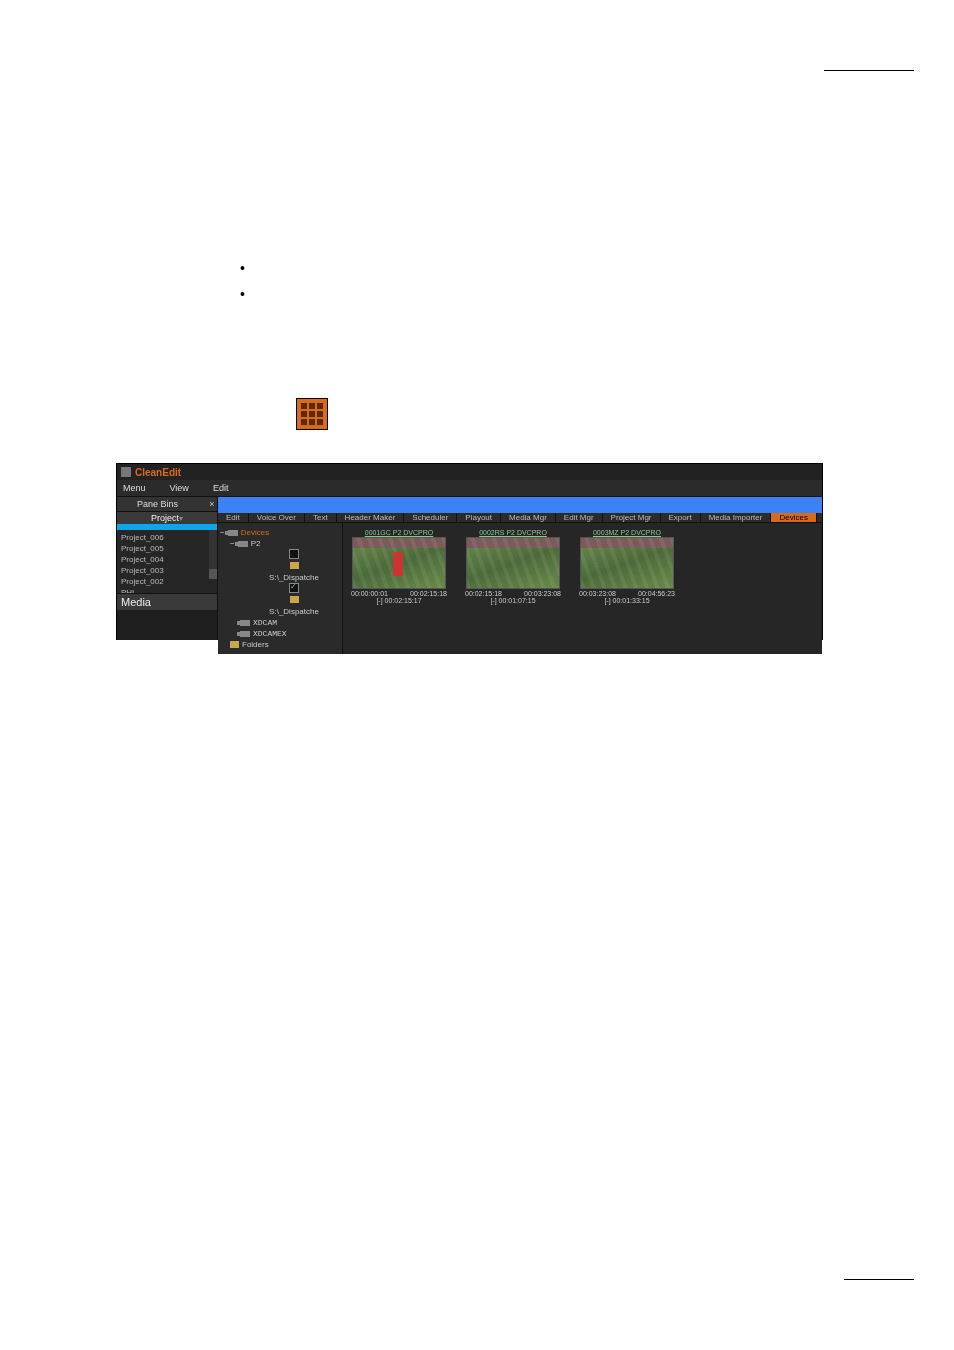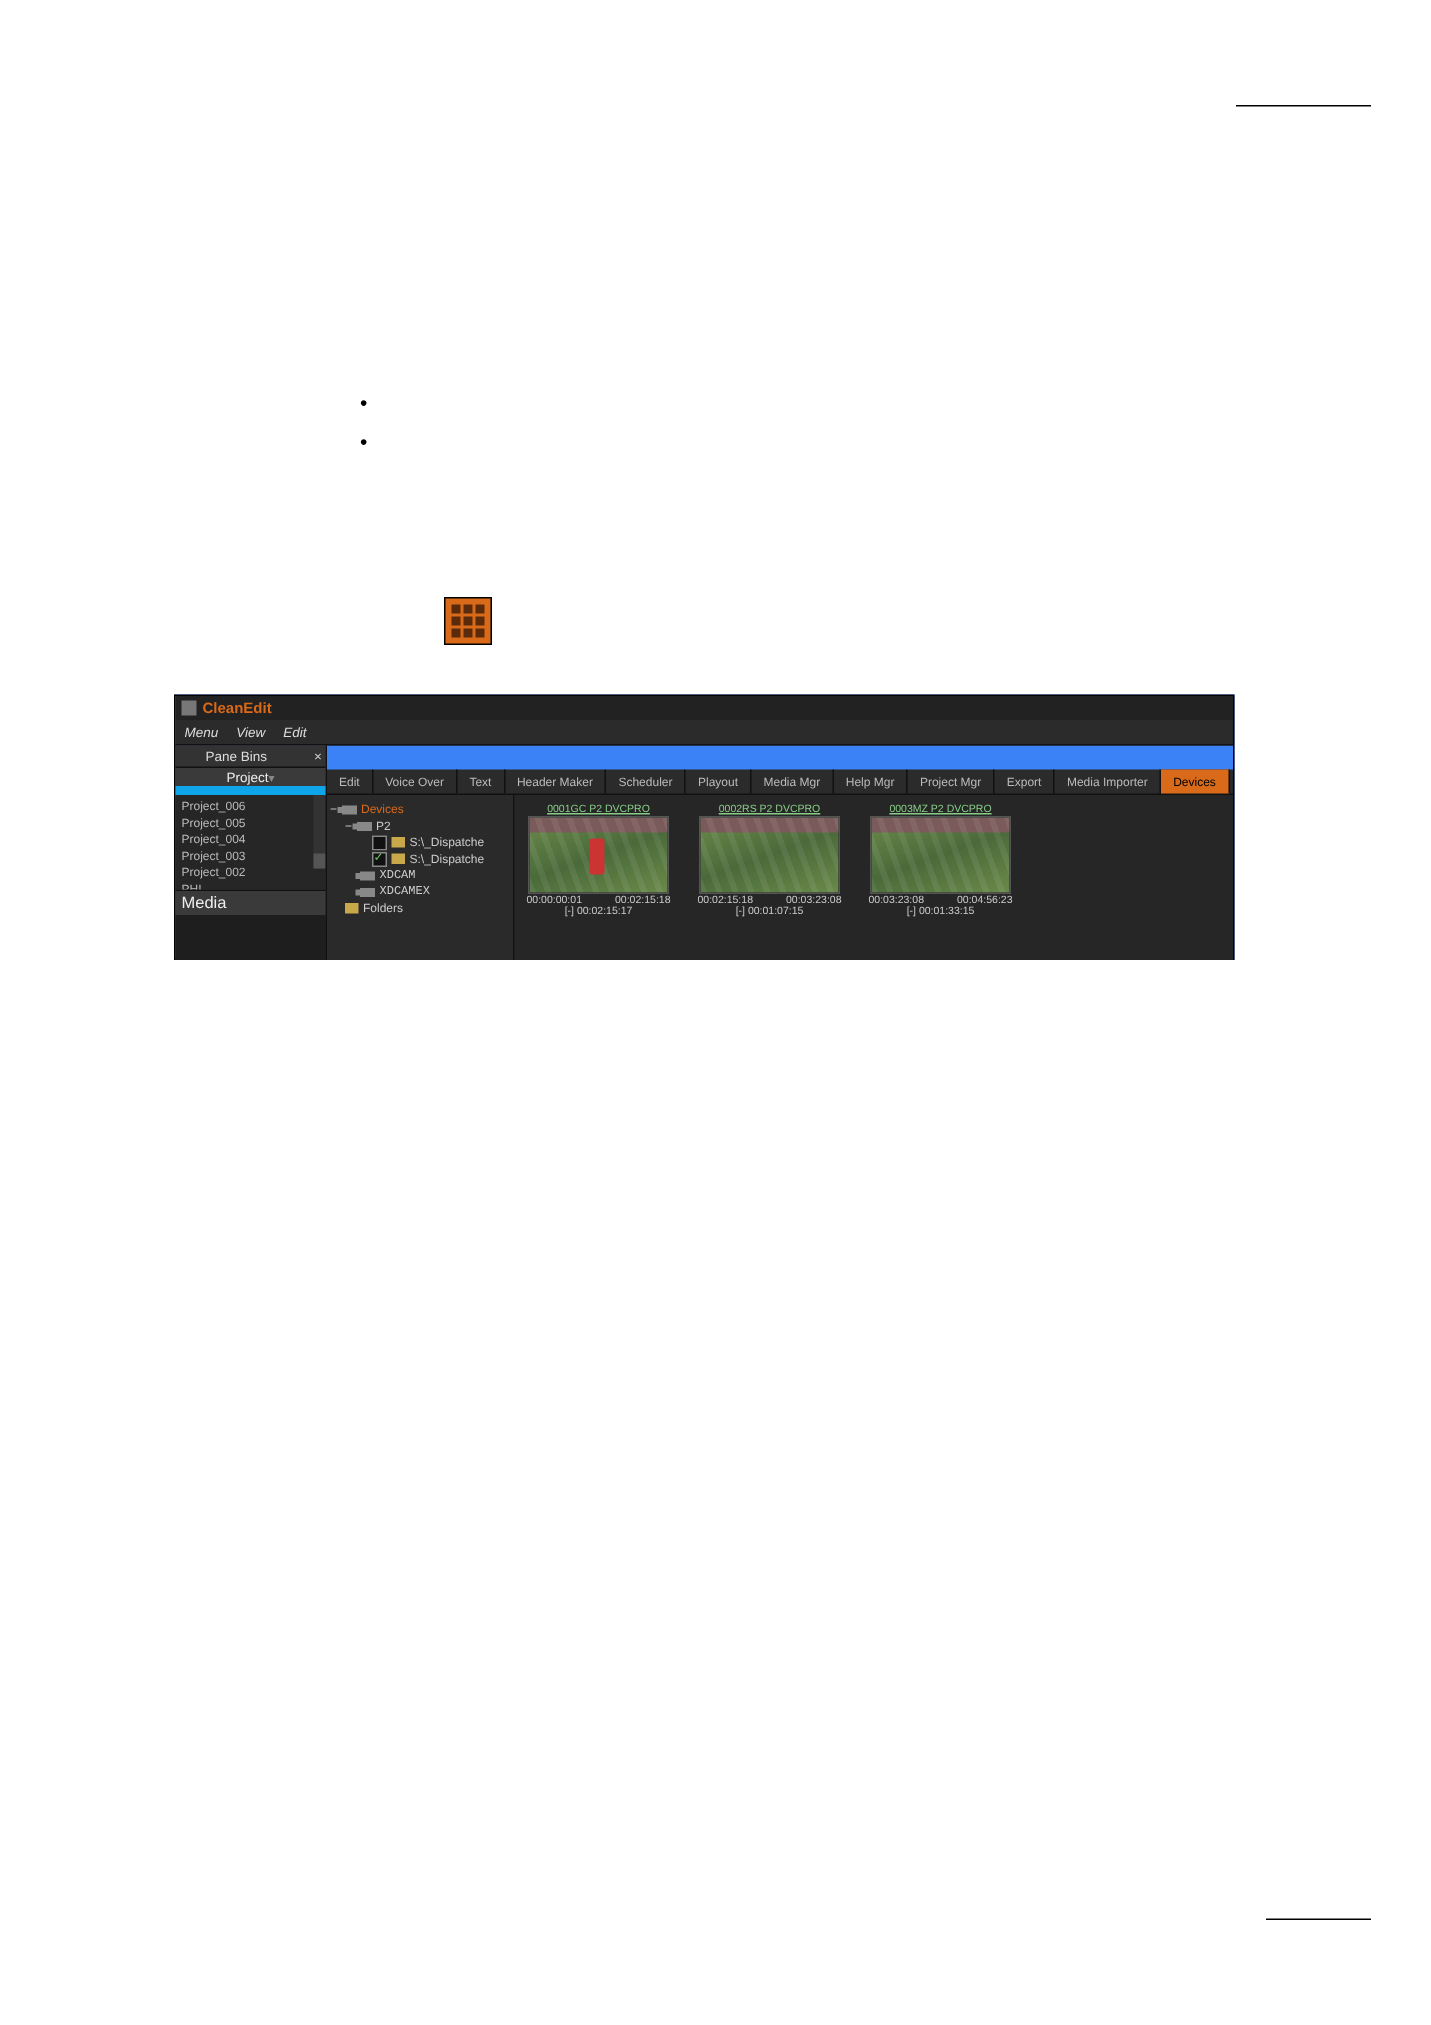--- a/index.html
+++ b/index.html
@@ -85,25 +85,24 @@
     color: #d96a1a;
     font-weight: bold;
     font-size: 10px;
   }
   .menubar {
     height: 16px;
     background: #2b2b2b;
     display: flex;
     align-items: center;
     padding-left: 6px;
-    gap: 12px;
+    gap: 24px;
     font-size: 9px;
     color: #ddd;
     border-bottom: 1px solid #111;
-    font-style: italic;
   }
   .menubar span { cursor: default; }
   .content {
     display: flex;
     height: calc(100% - 32px);
   }
   .sidebar {
     width: 100px;
     background: #2e2e2e;
     border-right: 1px solid #111;
@@ -220,21 +219,21 @@
   }
   .tree .node {
     display: flex;
     align-items: center;
     gap: 3px;
     white-space: nowrap;
     overflow: hidden;
   }
   .tree .indent1 { padding-left: 10px; }
   .tree .indent2 { padding-left: 20px; font-family: Liberation Mono, monospace; }
-  .tree .indent3 { padding-left: 28px; }
+  .tree .indent3 { padding-left: 28px; flex-direction: column; }
   .tree .camera-icon {
     width: 10px; height: 6px; background: #888; position: relative;
   }
   .tree .camera-icon:before {
     content:""; position:absolute; left:-3px; top:1px; width:3px; height:4px; background:#888;
   }
   .tree .folder-icon {
     width: 9px; height: 7px; background: #c9a84a; position: relative;
   }
   .tree .check {
@@ -370,21 +369,21 @@
 
     <div class="main">
       <div class="tabs">
         <div class="tab">Edit</div>
         <div class="tab">Voice Over</div>
         <div class="tab">Text</div>
         <div class="tab">Header Maker</div>
         <div class="tab">Scheduler</div>
         <div class="tab">Playout</div>
         <div class="tab">Media Mgr</div>
-        <div class="tab">Help Mgr</div>
+        <div class="tab">Edit Mgr</div>
         <div class="tab">Project Mgr</div>
         <div class="tab">Export</div>
         <div class="tab">Media Importer</div>
         <div class="tab active">Devices</div>
       </div>
 
       <div class="workspace">
         <div class="tree">
           <div class="node">
               <span>−</span>

